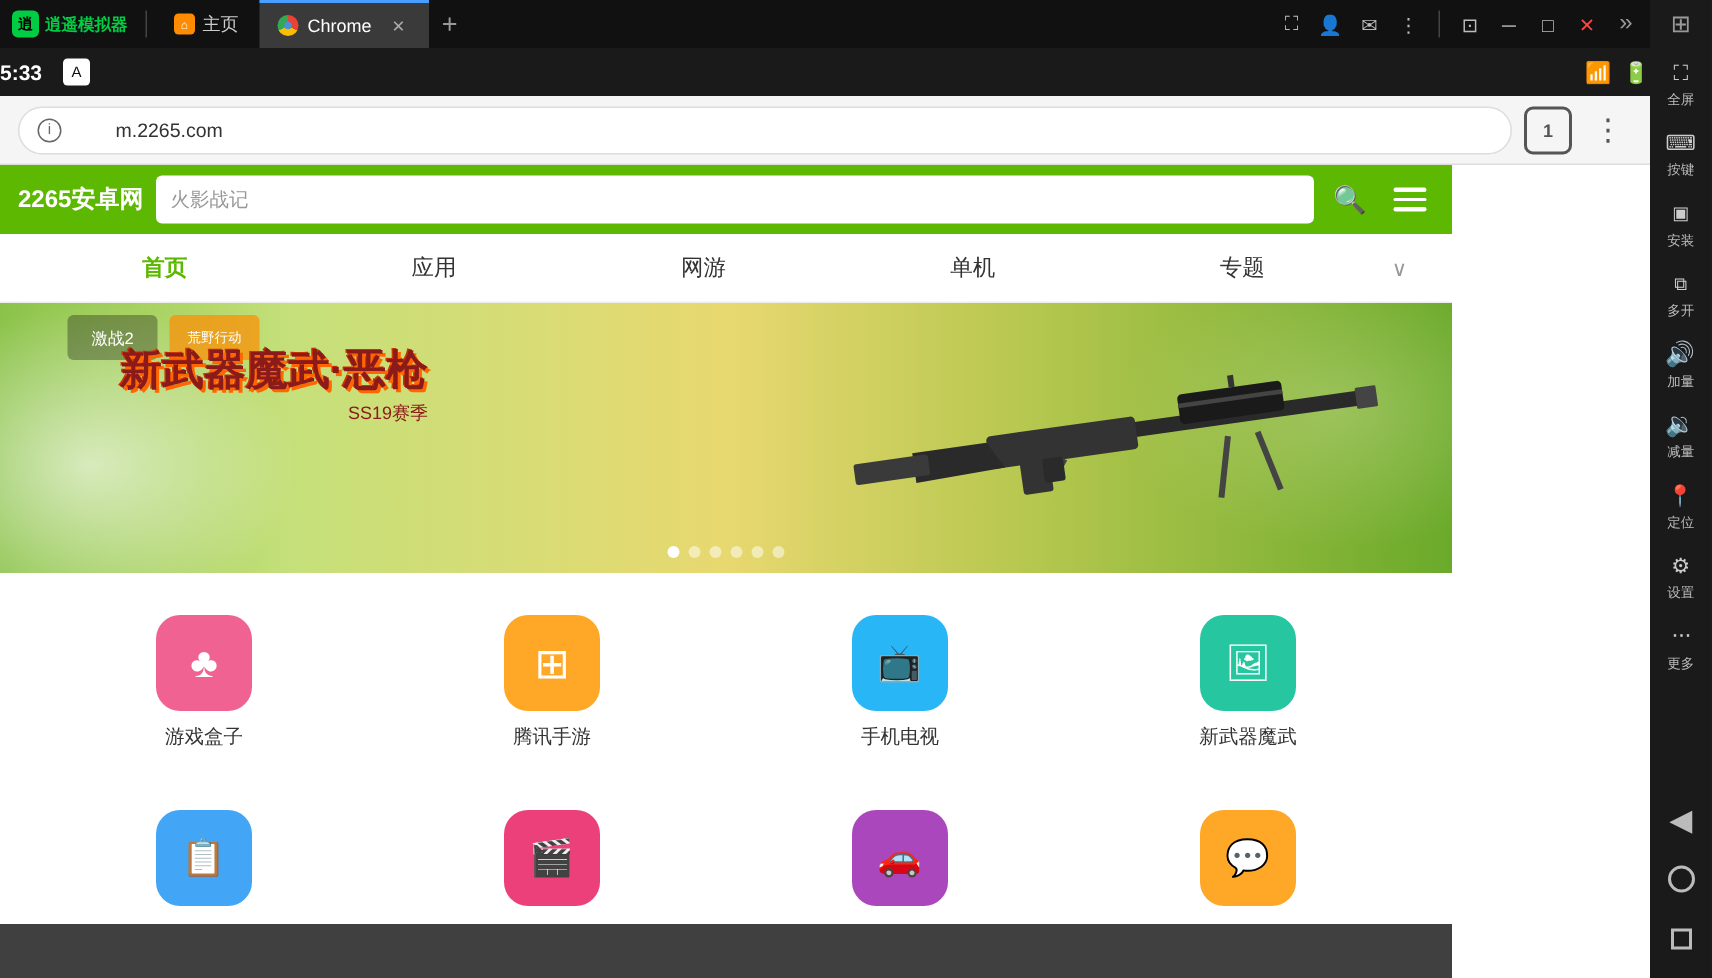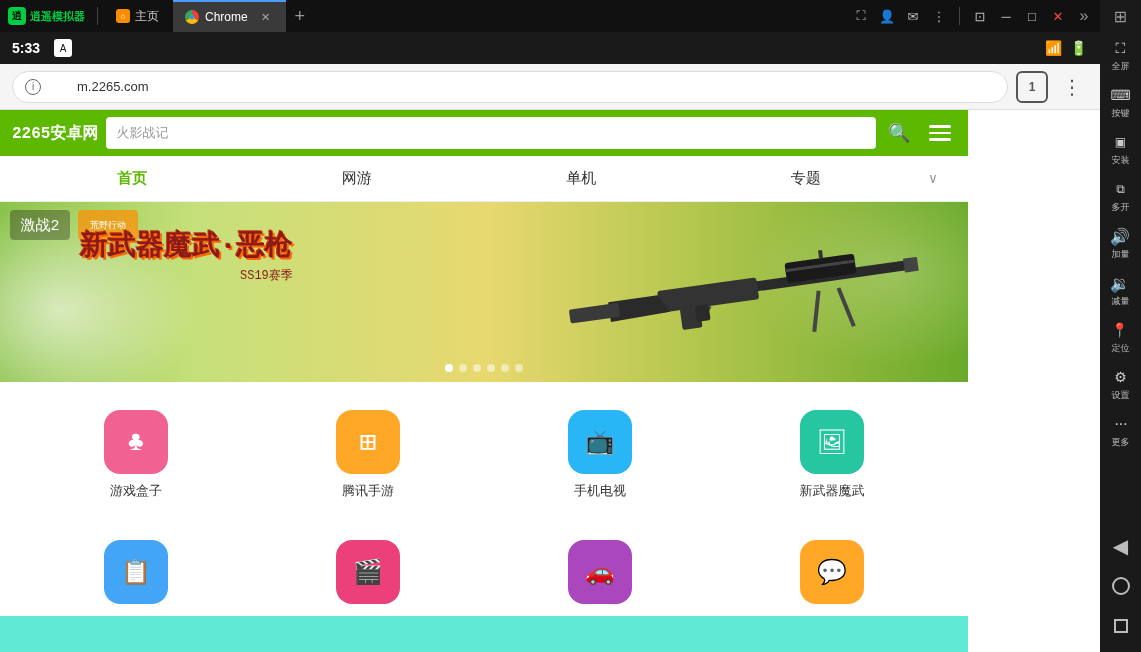--- a/index.html
+++ b/index.html
@@ -71,21 +71,21 @@
 
     
     .status-bar {
       position: absolute;
       left: 0; top: 0;
       width: 1100px;
       height: 32px;
       background: #1a1a1a;
       display: flex;
       align-items: center;
-      padding: 0 12px;
+      padding: 0 0;
       gap: 10px;
     }
     .status-time {
       color: white;
       font-size: 14px;
       font-weight: bold;
     }
     .status-icons {
       margin-left: auto;
       display: flex;
@@ -143,23 +143,22 @@
       font-size: 20px; color: #555;
       flex-shrink: 0;
     }
 
     
     .website-content {
       position: absolute;
       left: 0; top: 78px;
       width: 968px;
       height: 542px;
-      background: #5eead4;
+      background: #404040;
       overflow: hidden;
-      font-family: Liberation Mono, monospace;
     }
 
     
     .green-nav {
       width: 100%;
       height: 46px;
       background: #5cb800;
       display: flex;
       align-items: center;
       padding: 0 12px;
@@ -570,39 +569,42 @@
             <div class="hamburger-line"></div>
           </div>
         </div>
       </div>
 
       <div class="cat-nav">
         <div class="cat-item active">
           <span>首页</span>
         </div>
         <div class="cat-item">
+          <span>应用</span>
+        </div>
+        <div class="cat-item">
           <span>网游</span>
         </div>
         <div class="cat-item">
           <span>单机</span>
         </div>
         <div class="cat-item">
           <span>专题</span>
         </div>
         <div class="cat-dropdown">∨</div>
       </div>
 
       <div class="banner">
         <div class="banner-bg"></div>
 
         <div style="position:absolute;left:0;top:0;width:200px;height:180px;background:radial-gradient(ellipse at 30% 60%, rgba(255,255,255,0.6) 0%, transparent 70%);"></div>
         <div style="position:absolute;right:0;top:0;width:250px;height:180px;background:radial-gradient(ellipse at 70% 40%, rgba(200,220,150,0.4) 0%, transparent 60%);"></div>
 
         <div style="position:absolute;top:8px;left:10px;display:flex;gap:8px;align-items:center;">
-          <div style="width:60px;height:30px;background:rgba(0,0,0,0.3);border-radius:4px;display:flex;align-items:center;justify-content:center;color:white;font-size:15px;">激战2</div>
+          <div style="width:60px;height:30px;background:rgba(0,0,0,0.3);border-radius:4px;display:flex;align-items:center;justify-content:center;color:white;font-size:11px;margin-left:35px;">激战2</div>
           <div style="width:60px;height:30px;background:rgba(255,140,0,0.7);border-radius:4px;display:flex;align-items:center;justify-content:center;color:white;font-size:9px;">荒野行动</div>
         </div>
 
         <svg style="position:absolute;right:20px;top:30px;width:420px;height:120px;" viewBox="0 0 420 120">
 
           <g transform="rotate(-8, 210, 60)">
 
             <rect x="200" y="52" width="180" height="10" fill="#2a2a2a" rx="2"></rect>
             <rect x="195" y="50" width="12" height="14" fill="#3a3a3a" rx="1"></rect>
 

